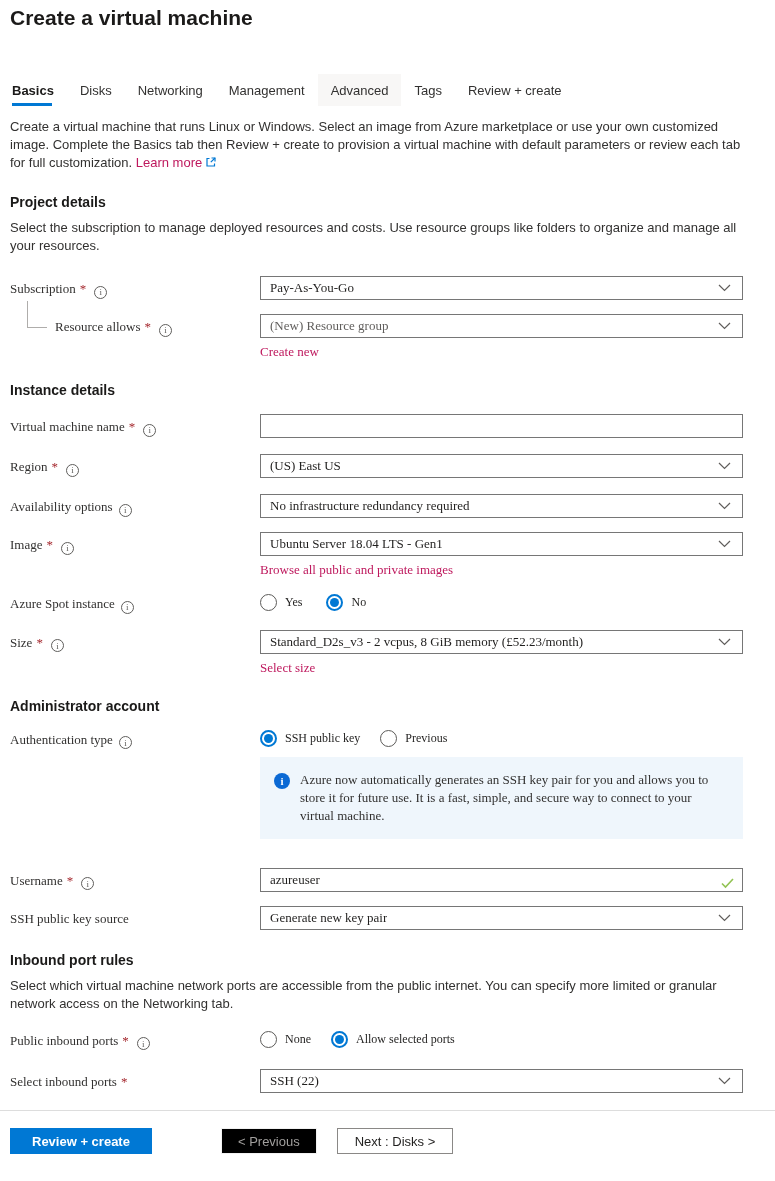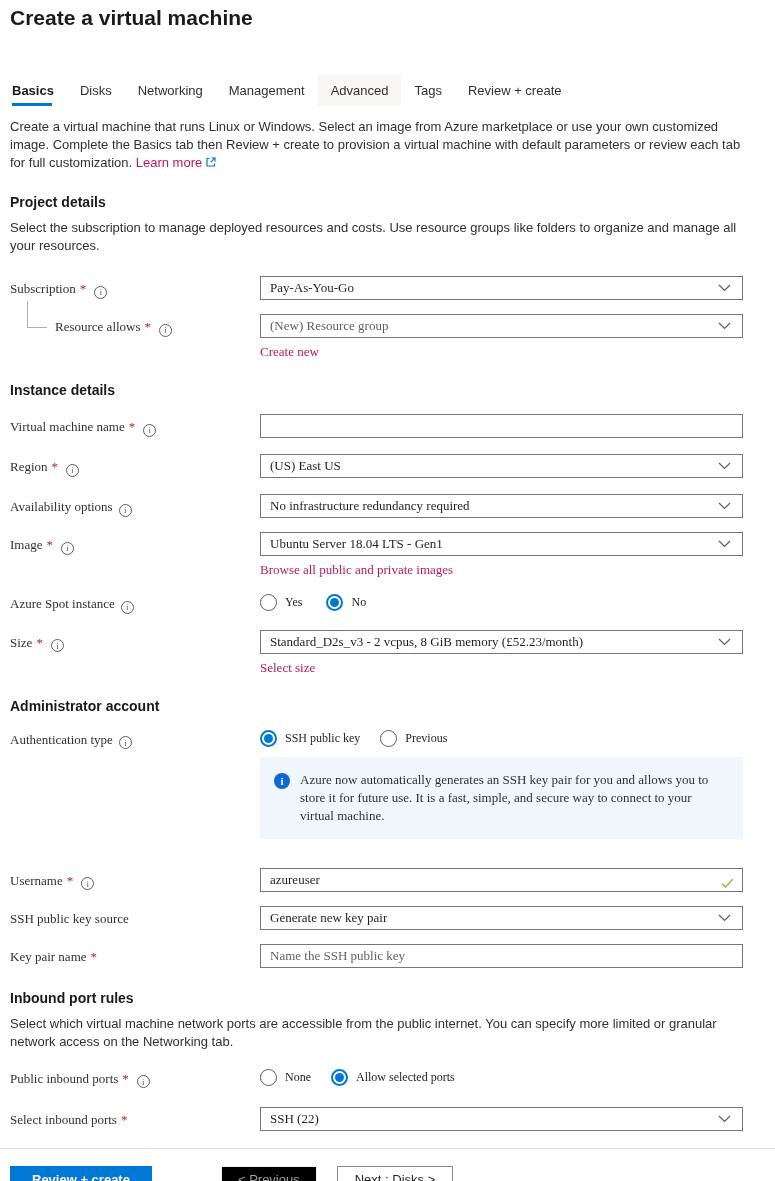--- a/index.html
+++ b/index.html
@@ -286,28 +286,20 @@
     <div class="fcol">
       <div class="dropdown">
         <span class="val">Generate new key pair</span>
         <span><svg width="13" height="8" viewBox="0 0 13 8">
               <path d="M1 1 L6.5 6.5 L12 1" fill="none" stroke="#605e5c" stroke-width="1.2"></path>
             </svg></span>
       </div>
     </div>
   </div>
 
-  <div class="row" style="margin-top:14px">
-    <div class="lcol">
-      <span>Key pair name</span><span class="req">*</span>
-    </div>
-    <div class="fcol">
-      <input type="text" class="tfield" placeholder="Name the SSH public key" style="">
-    </div>
-  </div>
 
   <h3 class="section">Inbound port rules</h3>
   <p class="desc">Select which virtual machine network ports are accessible from the public internet. You can specify more limited or granular network access on the Networking tab.</p>
 
   <div class="row" style="margin-top:15px">
     <div class="lcol">
       <span>Public inbound ports</span><span class="req">*</span><span class="info-icon">
           <span>i</span>
         </span>
     </div>

